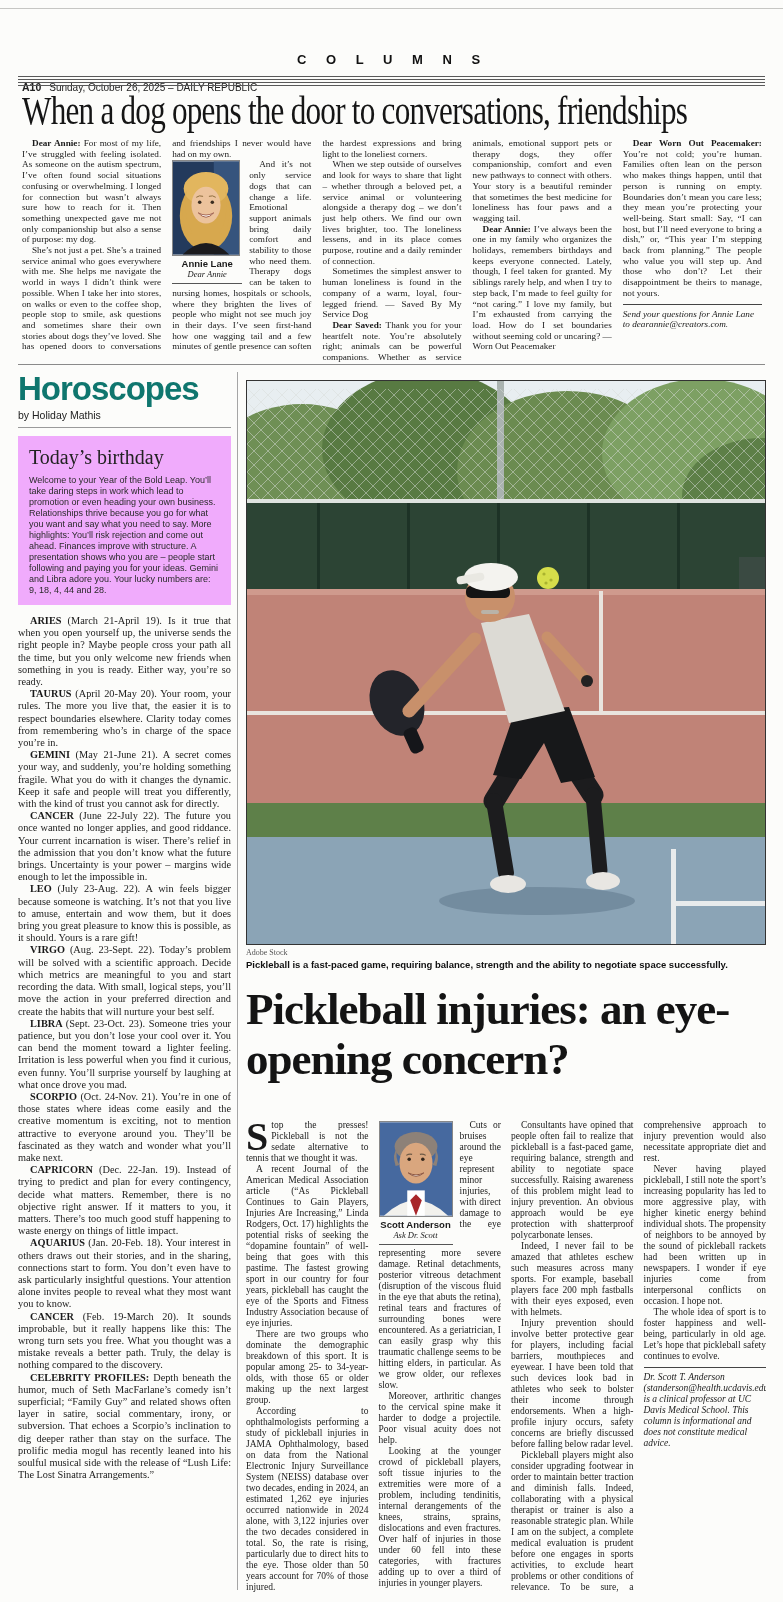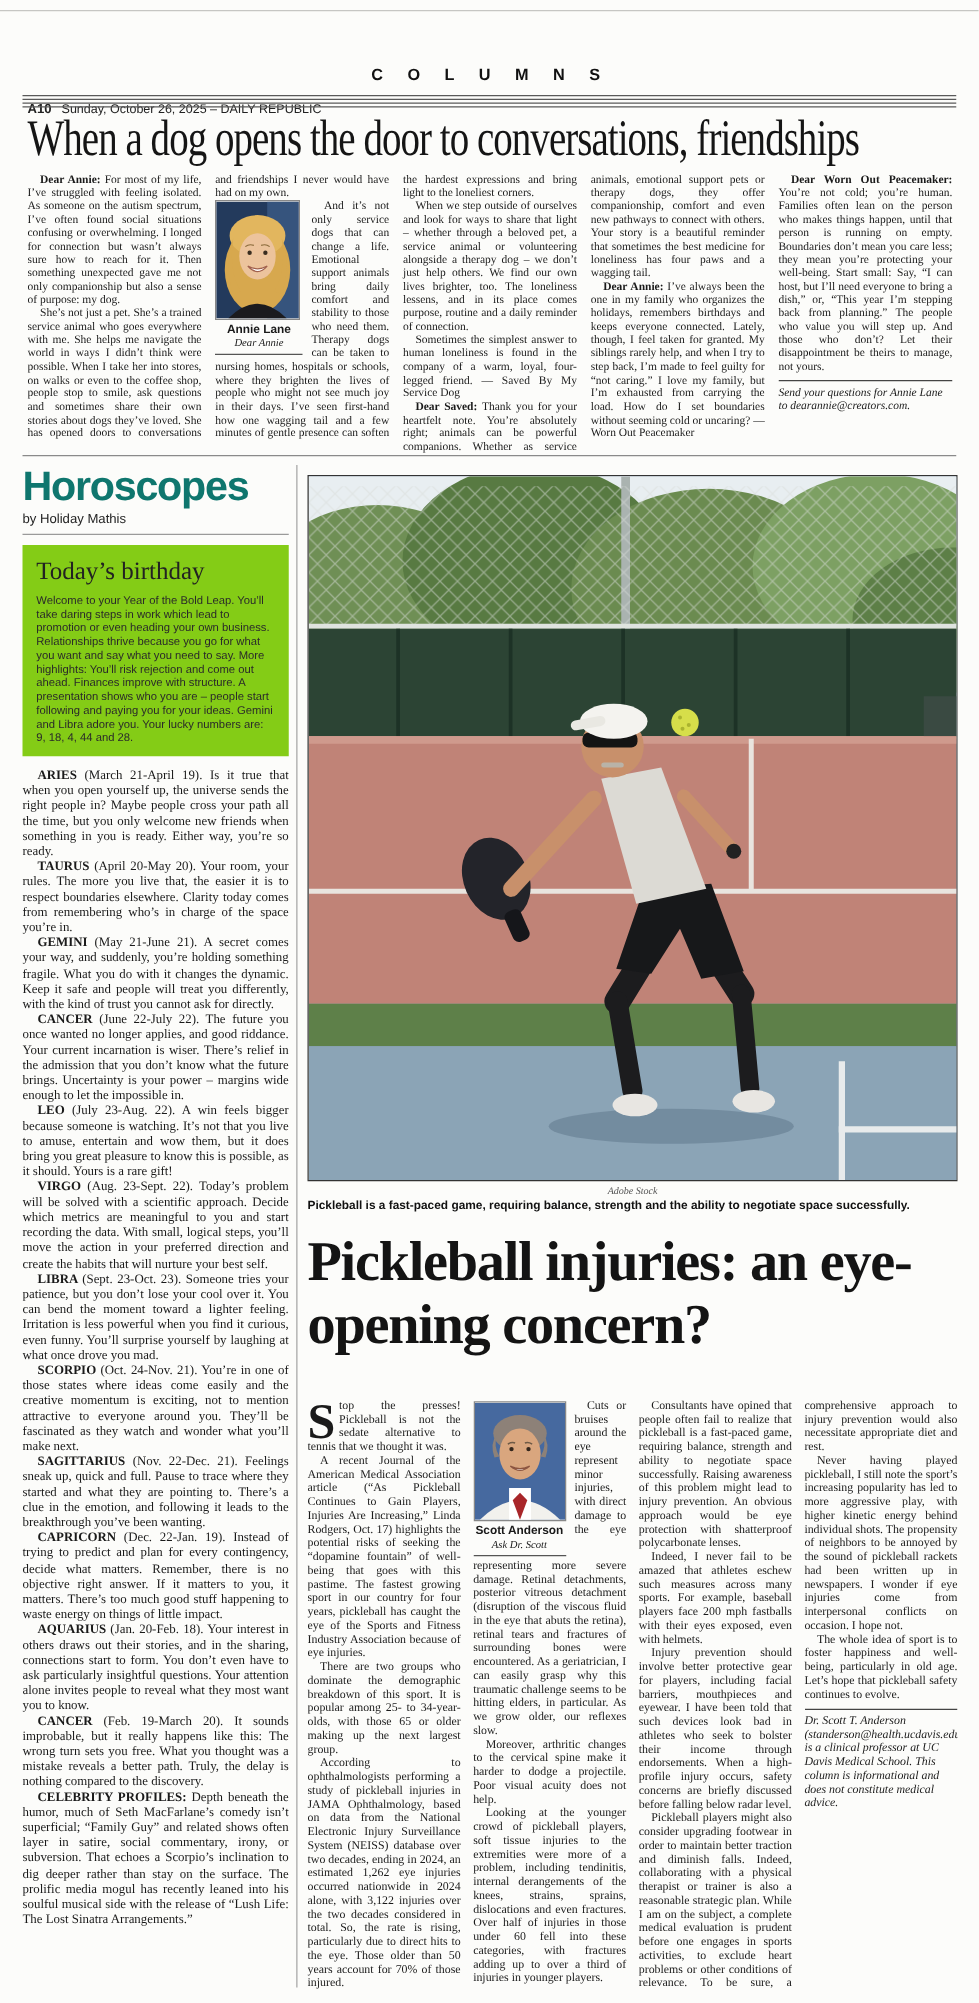--- a/index.html
+++ b/index.html
@@ -40,32 +40,32 @@
 
   .section-rule { position:absolute; top:364px; left:18px; right:18px; border-top:1px solid #8a8a8a; }
   .vert-rule { position:absolute; left:237px; top:372px; height:1218px; border-left:1px solid #a5a5a5; }
 
   
   .horo-wrap { position:absolute; left:18px; top:372px; width:213px; }
   .horo-title { font-family:"Liberation Sans",sans-serif; font-weight:bold; font-size:33px;
     letter-spacing:-1px; color:#0f766e; line-height:34px; }
   .horo-byline { font-family:"Liberation Sans",sans-serif; font-size:10.5px; color:#222;
     border-bottom:1px solid #9a9a9a; padding:3px 0 6px 0; }
-  .bday-box { background:#84cc16; margin-top:8px; padding:10px 11px 9px 11px; }
+  .bday-box { background:#f0abfc; margin-top:8px; padding:10px 11px 9px 11px; }
   .bday-title { font-family:"Liberation Serif",serif; font-size:20px; color:#222; margin-bottom:6px; }
   .bday-text { font-family:"Liberation Sans",sans-serif; font-size:9px; line-height:11px; color:#2a2a2a; }
   .horo-entries { margin-top:10px; height:960px; overflow:hidden;
     font-size:10.3px; line-height:12.2px; text-align:justify; }
   .horo { text-indent:12px; }
 
   
   .pb-photo { position:absolute; left:246px; top:380px; width:520px; height:565px;
     border:1px solid #333; overflow:hidden; }
-  .pb-credit { position:absolute; left:246px; top:948px; width:520px; text-align:center;
-    font-style:italic; font-size:8px; color:#555; }
+  .pb-credit { position:absolute; left:246px; top:948px; width:520px; text-align:left;
+    font-size:8px; color:#555; }
   .pb-caption { position:absolute; left:246px; top:959px; width:520px;
     font-family:"Liberation Sans",sans-serif; font-weight:bold; font-size:9.5px; color:#111; }
   .pb-headline { position:absolute; left:246px; top:984px; width:520px;
     font-family:"Liberation Serif",serif; font-weight:bold; font-size:45px; line-height:1.12;
     letter-spacing:-1px; color:#141414; }
   .pb-flow { position:absolute; left:246px; top:1120px; width:520px; height:478px; overflow:hidden;
     column-count:4; column-gap:10px; column-fill:auto;
     font-size:9.5px; line-height:11px; text-align:justify; }
   .dc { float:left; font-weight:bold; font-size:40px; line-height:32px; padding:1px 3px 0 0;
     font-family:"Liberation Serif",serif; }
@@ -140,21 +140,20 @@
   </div>
   <div class="horo-entries" id="horo-entries">
       <p class="horo"><b>ARIES </b>(March 21-April 19). Is it true that when you open yourself up, the universe sends the right people in? Maybe people cross your path all the time, but you only welcome new friends when something in you is ready. Either way, you’re so ready.</p>
       <p class="horo"><b>TAURUS </b>(April 20-May 20). Your room, your rules. The more you live that, the easier it is to respect boundaries elsewhere. Clarity today comes from remembering who’s in charge of the space you’re in.</p>
       <p class="horo"><b>GEMINI </b>(May 21-June 21). A secret comes your way, and suddenly, you’re holding something fragile. What you do with it changes the dynamic. Keep it safe and people will treat you differently, with the kind of trust you cannot ask for directly.</p>
       <p class="horo"><b>CANCER </b>(June 22-July 22). The future you once wanted no longer applies, and good riddance. Your current incarnation is wiser. There’s relief in the admission that you don’t know what the future brings. Uncertainty is your power – margins wide enough to let the impossible in.</p>
       <p class="horo"><b>LEO </b>(July 23-Aug. 22). A win feels bigger because someone is watching. It’s not that you live to amuse, entertain and wow them, but it does bring you great pleasure to know this is possible, as it should. Yours is a rare gift!</p>
       <p class="horo"><b>VIRGO </b>(Aug. 23-Sept. 22). Today’s problem will be solved with a scientific approach. Decide which metrics are meaningful to you and start recording the data. With small, logical steps, you’ll move the action in your preferred direction and create the habits that will nurture your best self.</p>
       <p class="horo"><b>LIBRA </b>(Sept. 23-Oct. 23). Someone tries your patience, but you don’t lose your cool over it. You can bend the moment toward a lighter feeling. Irritation is less powerful when you find it curious, even funny. You’ll surprise yourself by laughing at what once drove you mad.</p>
       <p class="horo"><b>SCORPIO </b>(Oct. 24-Nov. 21). You’re in one of those states where ideas come easily and the creative momentum is exciting, not to mention attractive to everyone around you. They’ll be fascinated as they watch and wonder what you’ll make next.</p>
-      <p class="horo"><b>SAGITTARIUS </b>(Nov. 22-Dec. 21). Feelings sneak up, quick and full. Pause to trace where they started and what they are pointing to. There’s a clue in the emotion, and following it leads to the breakthrough you’ve been wanting.</p>
       <p class="horo"><b>CAPRICORN </b>(Dec. 22-Jan. 19). Instead of trying to predict and plan for every contingency, decide what matters. Remember, there is no objective right answer. If it matters to you, it matters. There’s too much good stuff happening to waste energy on things of little impact.</p>
       <p class="horo"><b>AQUARIUS </b>(Jan. 20-Feb. 18). Your interest in others draws out their stories, and in the sharing, connections start to form. You don’t even have to ask particularly insightful questions. Your attention alone invites people to reveal what they most want you to know.</p>
       <p class="horo"><b>CANCER </b>(Feb. 19-March 20). It sounds improbable, but it really happens like this: The wrong turn sets you free. What you thought was a mistake reveals a better path. Truly, the delay is nothing compared to the discovery.</p>
       <p class="horo"><b>CELEBRITY PROFILES: </b>Depth beneath the humor, much of Seth MacFarlane’s comedy isn’t superficial; “Family Guy” and related shows often layer in satire, social commentary, irony, or subversion. That echoes a Scorpio’s inclination to dig deeper rather than stay on the surface. The prolific media mogul has recently leaned into his soulful musical side with the release of “Lush Life: The Lost Sinatra Arrangements.”</p>
     </div>
 </div>
 
 <div class="pb-photo">
   <svg viewBox="0 0 520 565" width="520" height="565">
     <defs>

